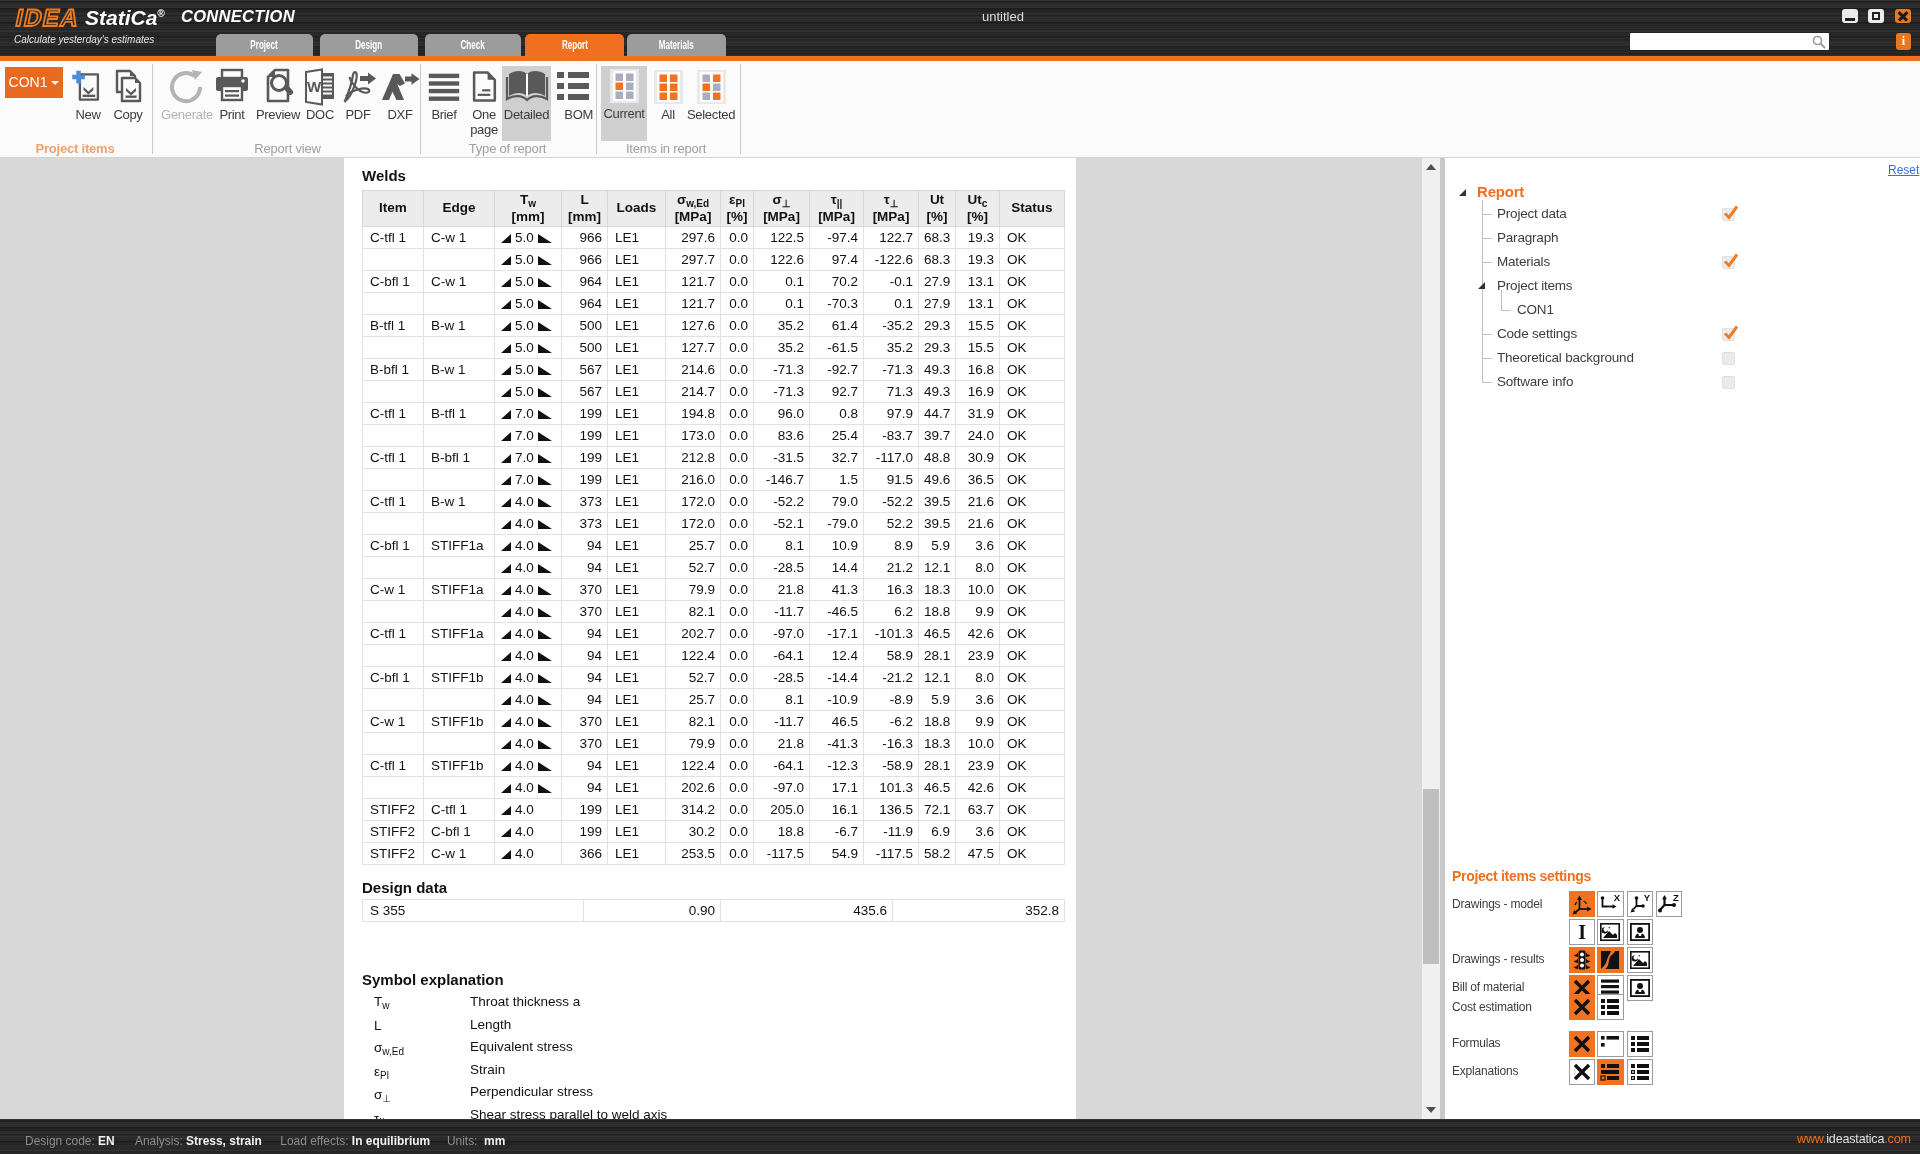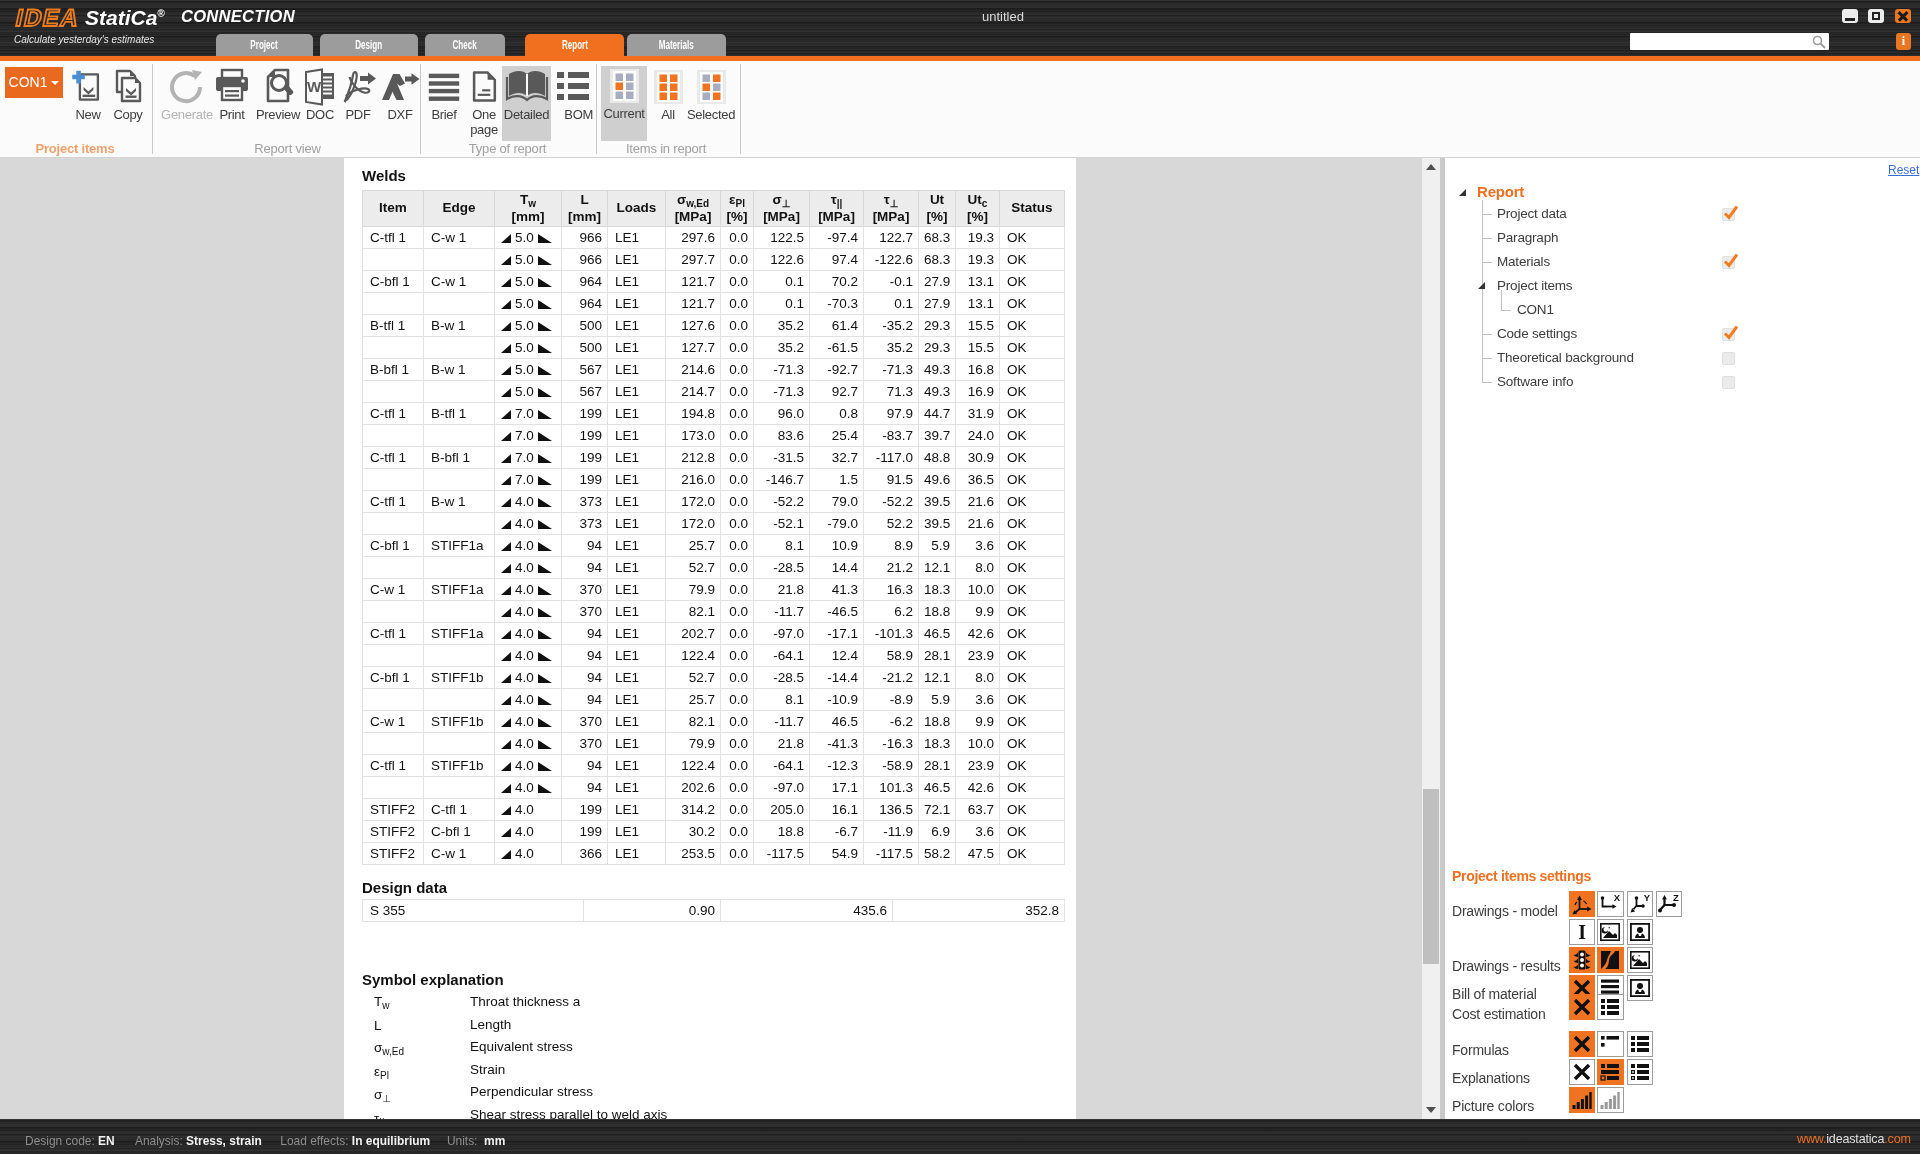--- a/index.html
+++ b/index.html
@@ -68,21 +68,21 @@
 sub { font-size:10px; vertical-align:baseline; position:relative; top:3px; }
 
 
 #reset { position:absolute; left:443px; top:5px; color:#3a6fd8; font-size:12px; text-decoration:underline; }
 .titem { position:absolute; font-size:13.5px; letter-spacing:-0.2px; color:#3d3d3d; white-space:nowrap; line-height:17px; }
 .cb { position:absolute; left:277px; width:13px; height:13px; background:#ebebeb; border:1px solid #e0e0e0; border-radius:2px; }
 .tline { position:absolute; background:#c0c0c0; }
 .texp { position:absolute; width:0; height:0; }
 #pisTitle { position:absolute; left:7px; top:710px; color:#f07020; font-size:14px; letter-spacing:-0.3px; font-weight:bold; }
 .srow { position:absolute; left:0; width:475px; height:26px; }
-.slabel { position:absolute; left:7px; top:5.5px; font-size:14px; letter-spacing:-0.2px; color:#3d3d3d;margin-top:6px; }
+.slabel { position:absolute; left:7px; top:5.5px; font-size:12px; letter-spacing:-0.2px; color:#3d3d3d; }
 .sbtn { position:absolute; top:0; width:26.3px; height:26px; display:flex; align-items:center; justify-content:center; }
 .sbw { background:#fff; border:1px solid #9c9c9c; }
 .sbo { background:#f07322; }
 
 
 #statusbar { position:absolute; left:0; top:1119px; width:1920px; height:35px; }
 #statusbar .lab { color:#8f8f8f; }
 #statusbar .val { color:#f2f2f2; font-weight:bold; }
 #statusbar span { font-size:13.5px; }
 </style></head>
@@ -106,21 +106,21 @@
     <div id="btnclose" class="winbtn"></div>
     <div id="searchbox">
         <svg width="14" height="14" viewBox="0 0 14 14">
           <circle cx="5.5" cy="5.5" r="4" fill="none" stroke="#9a9a9a" stroke-width="1.6"></circle>
           <line x1="8.5" y1="8.5" x2="13" y2="13" stroke="#9a9a9a" stroke-width="1.8"></line>
         </svg>
       </div>
     <div id="btninfo">i</div>
     <div class="tab" style="left:216px;width:97px;"><span>Project</span></div>
     <div class="tab" style="left:320px;width:98px;"><span>Design</span></div>
-    <div class="tab" style="left:425px;width:80px;"><span>Check</span></div>
+    <div class="tab" style="left:425px;width:96px;"><span>Check</span></div>
     <div class="tab" id="tabReport" style="left:525px;width:99px;"><span>Report</span></div>
     <div class="tab" style="left:627px;width:99px;"><span>Materials</span></div>
   </div>
   <div id="orangestrip"></div>
 
   <div id="ribbon">
     <div id="con1">CON1<span class="arr"></span></div>
     <div class="ritem" style="left:70px;width:36px;"><div class="ic">
           <svg width="40" height="38" viewBox="0 0 40 38">
 <g fill="none" stroke="#595959" stroke-width="2.6">
@@ -1145,45 +1145,20 @@
 <rect x="1" y="1" width="4" height="4"></rect>
                 <rect x="7" y="1" width="12" height="4"></rect>
 <rect x="7" y="7" width="12" height="4"></rect>
 <rect x="7" y="13" width="12" height="4"></rect>
               </g>
 <rect x="1.6" y="7.6" width="2.8" height="2.8" fill="none" stroke="#111" stroke-width="1.2"></rect>
 <rect x="1.6" y="13.6" width="2.8" height="2.8" fill="none" stroke="#111" stroke-width="1.2"></rect>
 </svg>
           </div>
 </div>
-<div class="srow" style="top:928.6px">
-<div class="slabel">Picture colors</div>
-<div class="sbtn sbo" style="left:124.0px">
-            <svg width="20" height="18" viewBox="0 0 20 18">
-              <g fill="#111">
-                <rect x="0.5" y="14" width="3" height="4"></rect>
-                <rect x="4.7" y="11" width="3" height="7"></rect>
-                <rect x="8.9" y="8" width="3" height="10"></rect>
-                <rect x="13.1" y="4.5" width="3" height="13.5"></rect>
-                <rect x="17.3" y="1" width="2.4" height="17"></rect>
-              </g>
-            </svg>
-          </div>
-<div class="sbtn sbw" style="left:152.3px">
-            <svg width="20" height="18" viewBox="0 0 20 18">
-              <g fill="#9a9a9a">
-                <rect x="0.5" y="14" width="3" height="4"></rect>
-                <rect x="4.7" y="11" width="3" height="7"></rect>
-                <rect x="8.9" y="8" width="3" height="10"></rect>
-                <rect x="13.1" y="4.5" width="3" height="13.5"></rect>
-                <rect x="17.3" y="1" width="2.4" height="17"></rect>
-              </g>
-            </svg>
-          </div>
-</div>
     </div>
   </div>
 
   <div id="statusbar" class="darktex">
     <div style="position:absolute;left:25px;top:12px;transform:scaleX(0.885);transform-origin:left center;white-space:nowrap;">
       <span class="lab">Design code:&nbsp;</span><span class="val">EN</span>
       <span style="display:inline-block;width:14px;"></span>
       <span class="lab">Analysis:&nbsp;</span><span class="val">Stress, strain</span>
       <span style="display:inline-block;width:12px;"></span>
       <span class="lab">Load effects:&nbsp;</span><span class="val">In equilibrium</span>

